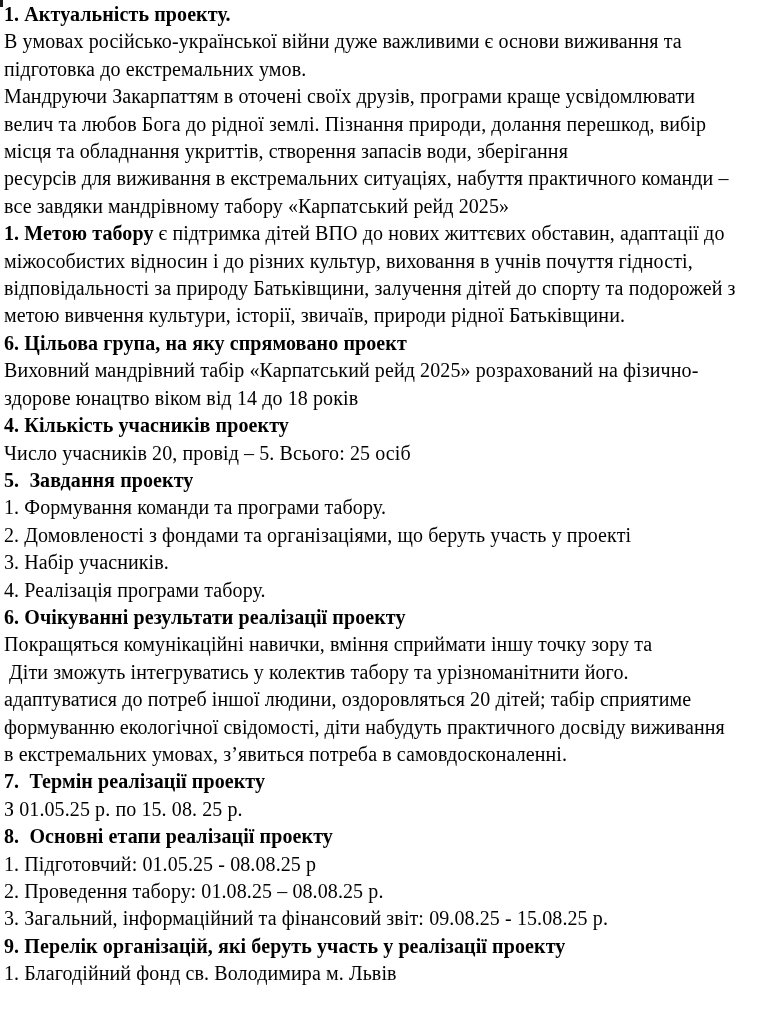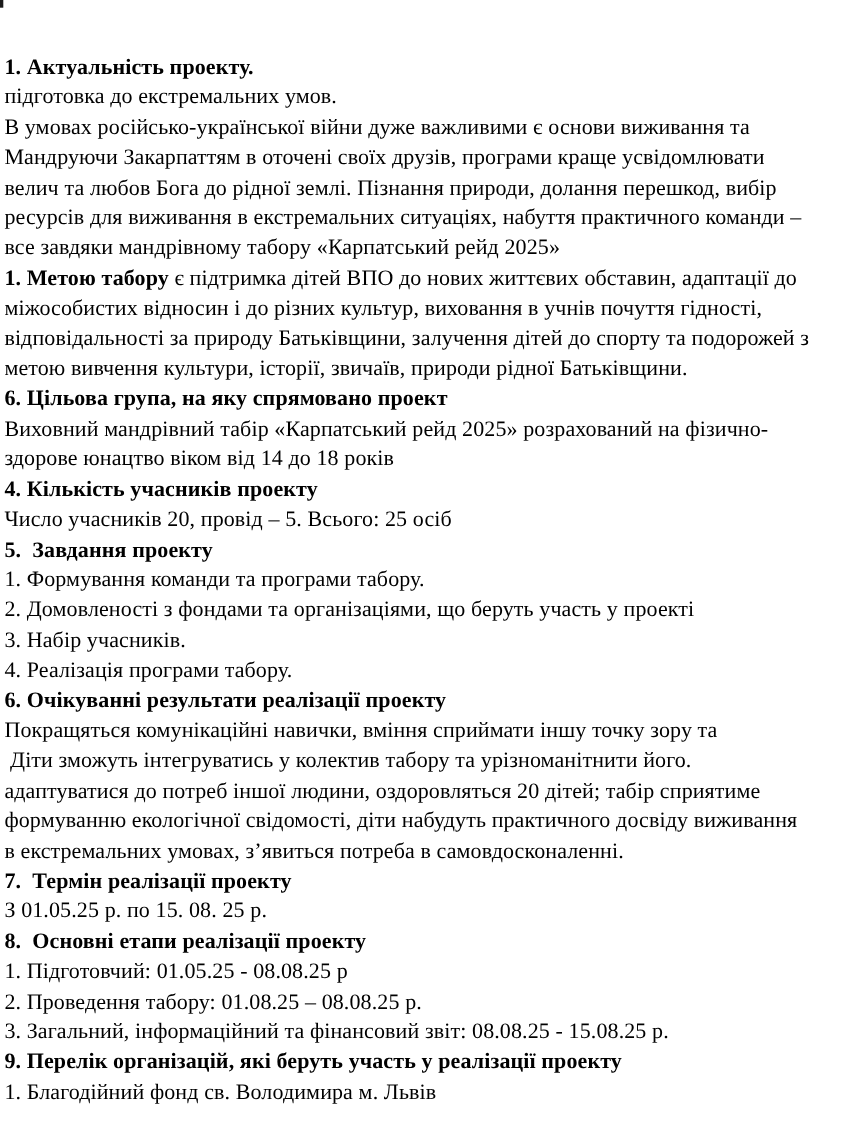--- a/index.html
+++ b/index.html
@@ -10,21 +10,20 @@
   body {
     width: 783px;
     height: 1024px;
     overflow: hidden;
     font-family: "Liberation Serif", serif;
     font-size: 20px;
     color: #000000;
   }
   .page {
     padding: 1px 4px 0 4px;
-    margin-top: 47px;
   }
   .line {
     line-height: 27.4px;
     white-space: pre-wrap;
     letter-spacing: 0.1px;
   }
   .bold {
     font-weight: bold;
   }
   .corner-artifact {
@@ -36,24 +35,25 @@
     background: #1a1a1a;
   }
 </style>
 </head>
 <body>
 
 <div class="corner-artifact"></div>
 
 <div class="page">
     <div class="line"><span class="seg bold">1. Актуальність проекту.</span></div>
+    <div class="line"><span class="seg">В умовах російсько-української війни дуже важливими є основи виживання та</span></div>
     <div class="line"><span class="seg">підготовка до екстремальних умов.</span></div>
-    <div class="line"><span class="seg">В умовах російсько-української війни дуже важливими є основи виживання та</span></div>
     <div class="line"><span class="seg">Мандруючи Закарпаттям в оточені своїх друзів, програми краще усвідомлювати</span></div>
     <div class="line"><span class="seg">велич та любов Бога до рідної землі. Пізнання природи, долання перешкод, вибір</span></div>
+    <div class="line"><span class="seg">місця та обладнання укриттів, створення запасів води, зберігання</span></div>
     <div class="line"><span class="seg">ресурсів для виживання в екстремальних ситуаціях, набуття практичного команди –</span></div>
     <div class="line"><span class="seg">все завдяки мандрівному табору «Карпатський рейд 2025»</span></div>
     <div class="line"><span class="seg bold">1. Метою табору</span><span class="seg"> є підтримка дітей ВПО до нових життєвих обставин, адаптації до</span></div>
     <div class="line"><span class="seg">міжособистих відносин і до різних культур, виховання в учнів почуття гідності,</span></div>
     <div class="line"><span class="seg">відповідальності за природу Батьківщини, залучення дітей до спорту та подорожей з</span></div>
     <div class="line"><span class="seg">метою вивчення культури, історії, звичаїв, природи рідної Батьківщини.</span></div>
     <div class="line"><span class="seg bold">6. Цільова група, на яку спрямовано проект</span></div>
     <div class="line"><span class="seg">Виховний мандрівний табір «Карпатський рейд 2025» розрахований на фізично-</span></div>
     <div class="line"><span class="seg">здорове юнацтво віком від 14 до 18 років</span></div>
     <div class="line"><span class="seg bold">4. Кількість учасників проекту</span></div>
@@ -67,16 +67,16 @@
     <div class="line"><span class="seg">Покращяться комунікаційні навички, вміння сприймати іншу точку зору та</span></div>
     <div class="line"><span class="seg"> Діти зможуть інтегруватись у колектив табору та урізноманітнити його.</span></div>
     <div class="line"><span class="seg">адаптуватися до потреб іншої людини, оздоровляться 20 дітей; табір сприятиме</span></div>
     <div class="line"><span class="seg">формуванню екологічної свідомості, діти набудуть практичного досвіду виживання</span></div>
     <div class="line"><span class="seg">в екстремальних умовах, з’явиться потреба в самовдосконаленні.</span></div>
     <div class="line"><span class="seg bold">7.  Термін реалізації проекту</span></div>
     <div class="line"><span class="seg">З 01.05.25 р. по 15. 08. 25 р.</span></div>
     <div class="line"><span class="seg bold">8.  Основні етапи реалізації проекту</span></div>
     <div class="line"><span class="seg">1. Підготовчий: 01.05.25 - 08.08.25 р</span></div>
     <div class="line"><span class="seg">2. Проведення табору: 01.08.25 – 08.08.25 р.</span></div>
-    <div class="line"><span class="seg">3. Загальний, інформаційний та фінансовий звіт: 08.08.25 - 15.08.25 р.</span></div>
+    <div class="line"><span class="seg">3. Загальний, інформаційний та фінансовий звіт: 09.08.25 - 15.08.25 р.</span></div>
     <div class="line"><span class="seg bold">9. Перелік організацій, які беруть участь у реалізації проекту</span></div>
     <div class="line"><span class="seg">1. Благодійний фонд св. Володимира м. Львів</span></div>
   </div>
 
 </body></html>

